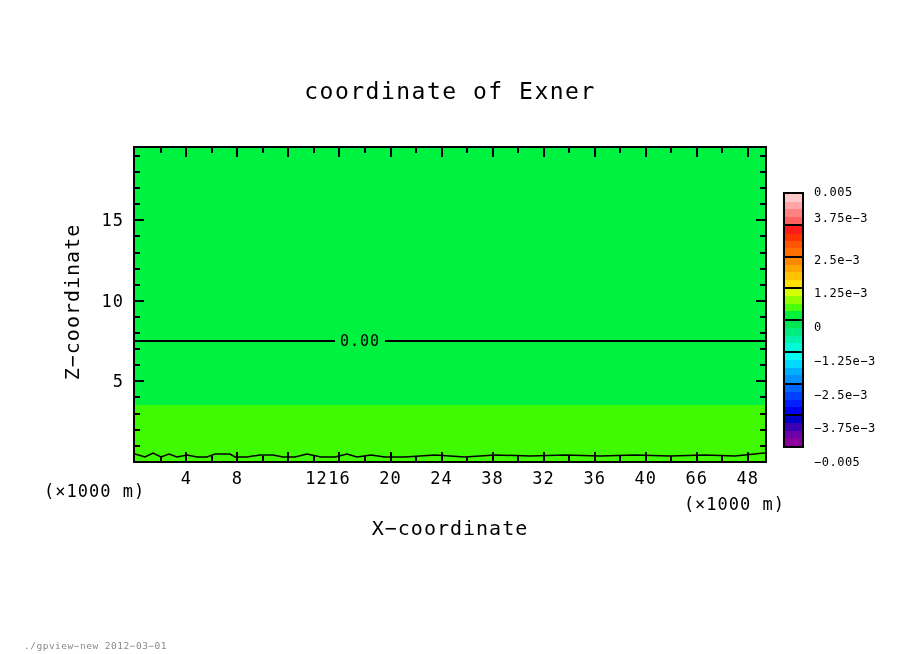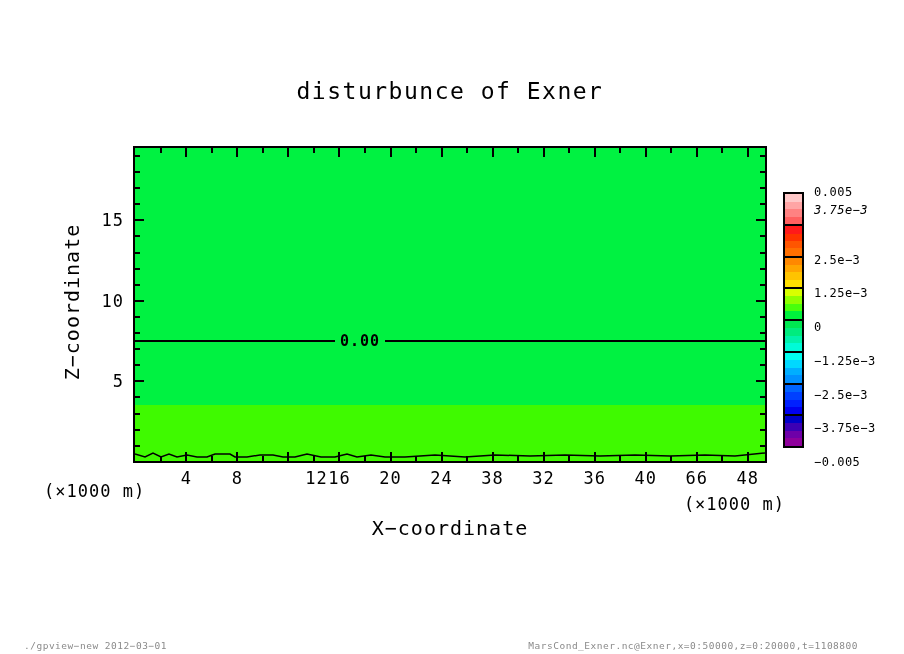--- a/index.html
+++ b/index.html
@@ -26,24 +26,24 @@
   .colorbar{left:783px;top:192px;width:21px;height:270px;}
   .cb-box{box-sizing:border-box;width:21px;height:33.75px;border:2px solid #000;}
   .cb-box+.cb-box{margin-top:-2px;}
   .cb-label{position:absolute;left:814px;transform:translateY(-50%);font-size:12px;letter-spacing:0.5px;white-space:nowrap;}
 </style>
 </head>
 <body>
 
 <div class="canvas">
 
-  <div class="abs title">disturbunce of Exner</div>
+  <div class="abs title">coordinate of Exner</div>
 
   <div class="abs plot">
-    <div class="plot-inner" id="plot-inner" style="background: linear-gradient(rgb(0, 242, 65) 0px, rgb(0, 242, 65) 257.45px, rgb(63, 250, 0) 257.45px); font-weight: bold;">
+    <div class="plot-inner" id="plot-inner" style="background: linear-gradient(rgb(0, 242, 65) 0px, rgb(0, 242, 65) 257.45px, rgb(63, 250, 0) 257.45px);">
       <div class="contour-line" id="zero-contour" style="top: 192.05px;"></div>
       <div class="contour-label" id="zero-contour-label" style="left: 200px; top: 184.05px; background: rgb(0, 242, 65);">0.00</div>
       <svg id="terrain-svg" style="position:absolute;left:0;top:0;z-index:2;" width="630" height="313">
           <polyline points="0,306 10,309 18,305 26,309 34,306 42,309 52,307 62,309 72,309 80,306 95,306 100,309 112,309 125,307 138,307 148,309 160,309 172,306 186,309 200,309 212,306 222,309 236,307 250,309 270,309 300,307 330,309 360,307 395,308 430,307 465,308 500,307 535,308 570,307 600,308 630,305" fill="none" stroke="#000" stroke-width="1.5"></polyline>
         </svg>
     <div class="tick" style="left: 24.82px; top: 0px; width: 2px; height: 5px;"></div>
         <div class="tick" style="left: 24.82px; top: 308px; width: 2px; height: 5px;"></div>
         <div class="tick" style="left: 50.34px; top: 0px; width: 2px; height: 9px;"></div>
         <div class="tick" style="left: 50.34px; top: 304px; width: 2px; height: 9px;"></div>
         <div class="tick" style="left: 75.86px; top: 0px; width: 2px; height: 5px;"></div>
@@ -162,26 +162,25 @@
       <div class="cb-box" style="background: linear-gradient(rgb(255, 26, 26) 0px, rgb(255, 26, 26) 25%, rgb(255, 51, 0) 25%, rgb(255, 51, 0) 50%, rgb(255, 85, 0) 50%, rgb(255, 85, 0) 75%, rgb(255, 111, 0) 75%, rgb(255, 111, 0) 100%);"></div>
       <div class="cb-box" style="background: linear-gradient(rgb(255, 136, 0) 0px, rgb(255, 136, 0) 25%, rgb(255, 165, 0) 25%, rgb(255, 165, 0) 50%, rgb(255, 195, 0) 50%, rgb(255, 195, 0) 75%, rgb(255, 224, 0) 75%, rgb(255, 224, 0) 100%);"></div>
       <div class="cb-box" style="background: linear-gradient(rgb(216, 255, 0) 0px, rgb(216, 255, 0) 25%, rgb(144, 255, 0) 25%, rgb(144, 255, 0) 50%, rgb(72, 255, 12) 50%, rgb(72, 255, 12) 75%, rgb(0, 242, 60) 75%, rgb(0, 242, 60) 100%);"></div>
       <div class="cb-box" style="background: linear-gradient(rgb(0, 232, 81) 0px, rgb(0, 232, 81) 25%, rgb(0, 236, 126) 25%, rgb(0, 236, 126) 50%, rgb(0, 242, 171) 50%, rgb(0, 242, 171) 75%, rgb(0, 251, 216) 75%, rgb(0, 251, 216) 100%);"></div>
       <div class="cb-box" style="background: linear-gradient(rgb(0, 255, 240) 0px, rgb(0, 255, 240) 25%, rgb(0, 216, 255) 25%, rgb(0, 216, 255) 50%, rgb(0, 174, 255) 50%, rgb(0, 174, 255) 75%, rgb(0, 144, 255) 75%, rgb(0, 144, 255) 100%);"></div>
       <div class="cb-box" style="background: linear-gradient(rgb(0, 100, 255) 0px, rgb(0, 100, 255) 25%, rgb(0, 64, 255) 25%, rgb(0, 64, 255) 50%, rgb(0, 32, 255) 50%, rgb(0, 32, 255) 75%, rgb(0, 0, 240) 75%, rgb(0, 0, 240) 100%);"></div>
       <div class="cb-box" style="background: linear-gradient(rgb(0, 0, 200) 0px, rgb(0, 0, 200) 25%, rgb(60, 0, 180) 25%, rgb(60, 0, 180) 50%, rgb(110, 0, 168) 50%, rgb(110, 0, 168) 75%, rgb(142, 0, 155) 75%, rgb(142, 0, 155) 100%);"></div>
     </div>
   <div id="colorbar-labels">
       <div class="cb-label" style="top: 192px;">0.005</div>
-      <div class="cb-label" style="top: 210px; font-style: italic;">3.75e−3</div>
+      <div class="cb-label" style="top: 218px;">3.75e−3</div>
       <div class="cb-label" style="top: 259.5px;">2.5e−3</div>
       <div class="cb-label" style="top: 293.25px;">1.25e−3</div>
       <div class="cb-label" style="top: 327px;">0</div>
       <div class="cb-label" style="top: 360.75px;">−1.25e−3</div>
       <div class="cb-label" style="top: 394.5px;">−2.5e−3</div>
       <div class="cb-label" style="top: 428.25px;">−3.75e−3</div>
       <div class="cb-label" style="top: 462px;">−0.005</div>
     </div>
 
   <div class="abs footer footer-left">./gpview−new  2012−03−01</div>
-  <div class="abs footer footer-right">MarsCond_Exner.nc@Exner,x=0:50000,z=0:20000,t=1108800</div>
 
 </div>
 
 </body></html>

